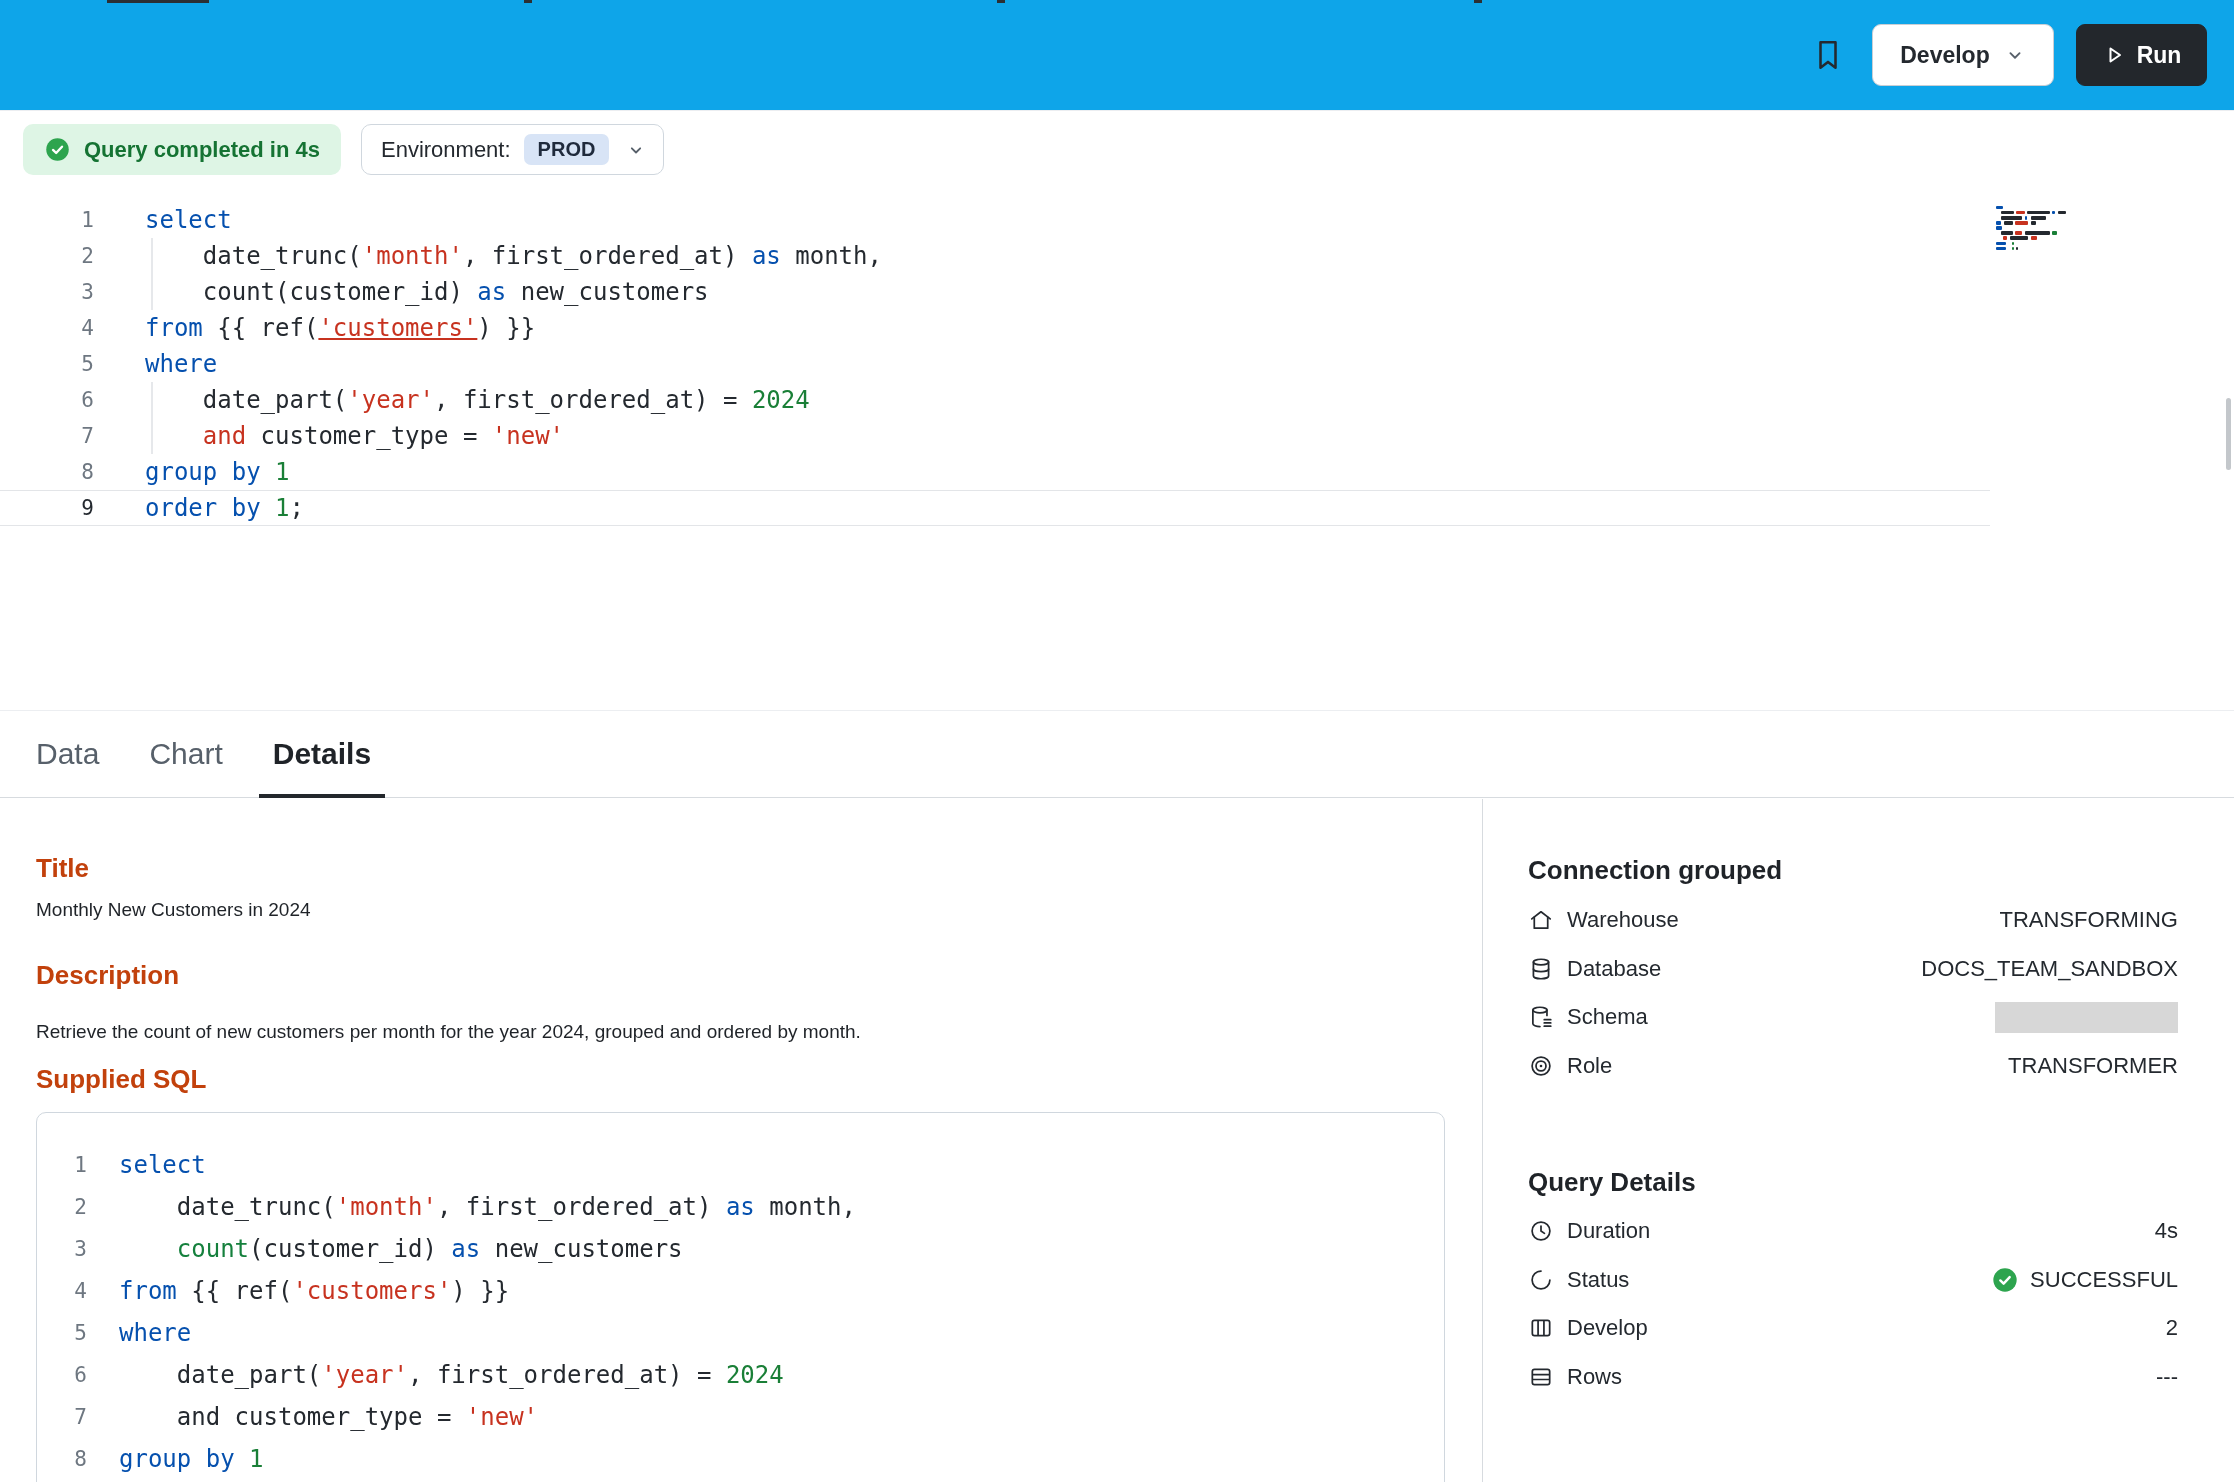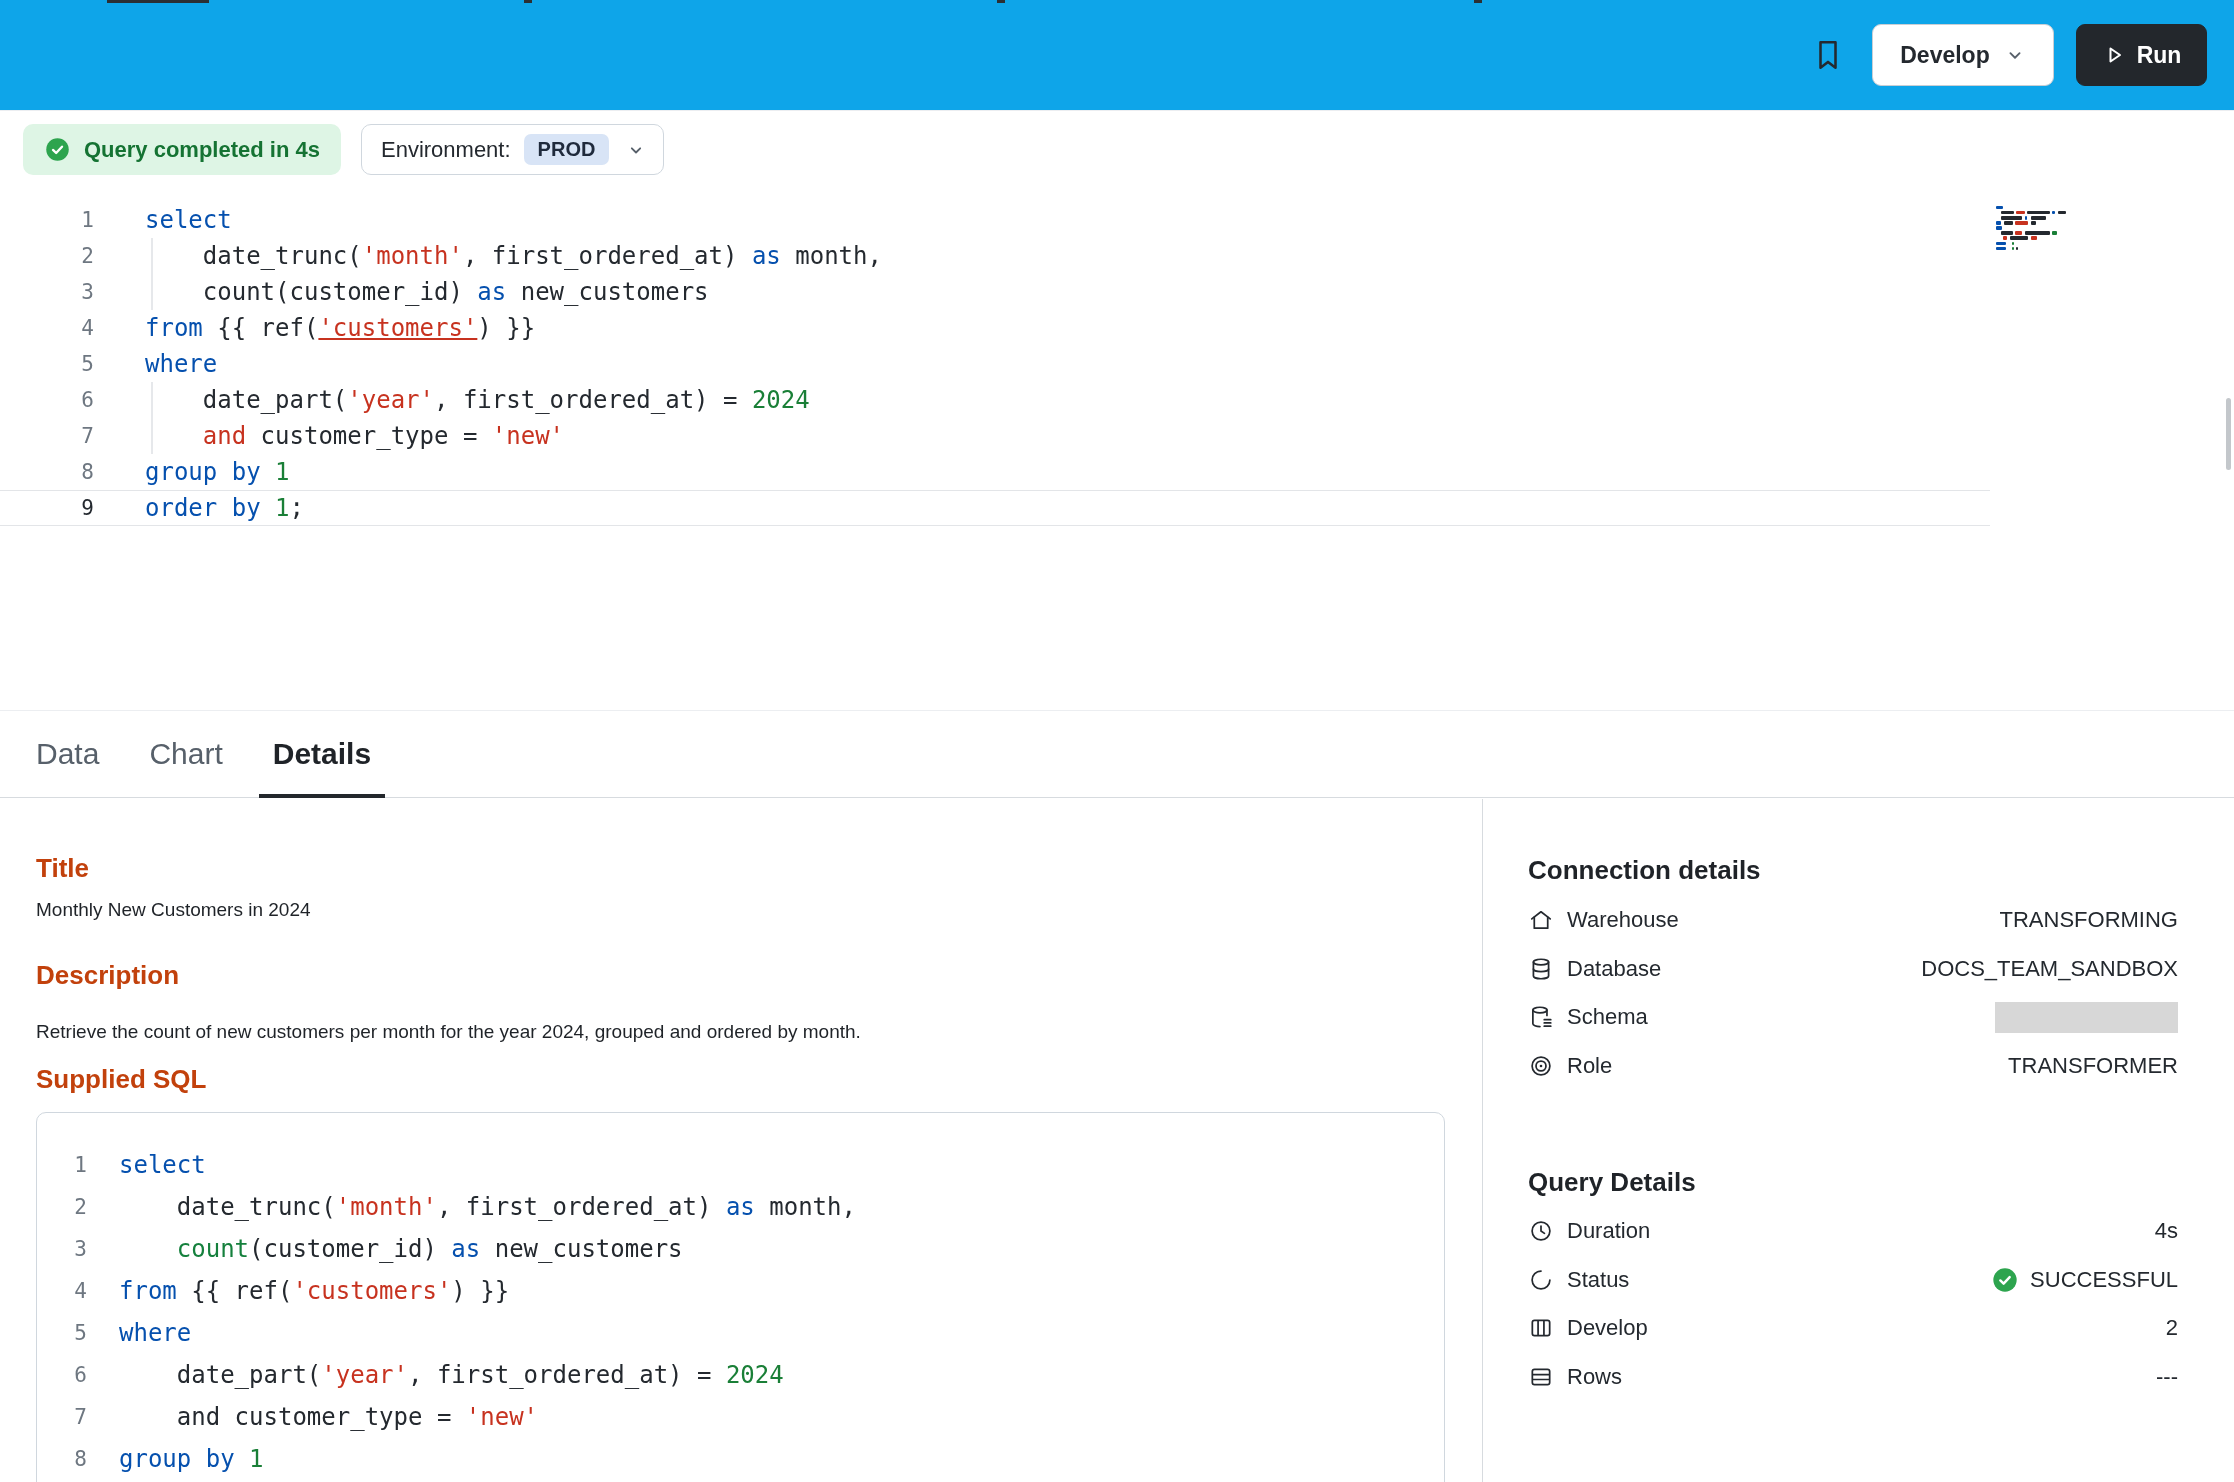--- a/index.html
+++ b/index.html
@@ -285,21 +285,21 @@
         <span class="ct"><span>    and customer_type = </span><span class="tok-str">'new'</span></span>
       </div>
       <div class="code-line">
         <span class="ln">8</span>
         <span class="ct"><span class="tok-kw">group by</span><span> </span><span class="tok-num">1</span></span>
       </div>
     </div>
 </div>
 
 <div class="right-panel">
-  <div class="rp-heading rp-h1">Connection details</div>
+  <div class="rp-heading rp-h1">Connection grouped</div>
 
   <div class="rows rows-conn">
     <div class="info-row">
       <span class="icon">
         <svg width="26" height="26" viewBox="0 0 24 24" fill="none" stroke="currentColor" stroke-width="1.6" stroke-linecap="round" stroke-linejoin="round">
             <path d="M3.5 11 L12 4.4 L20.5 11"></path>
             <path d="M5.8 9.4 V19.6 H18.2 V9.4"></path>
           </svg>
       </span>
       <span class="lbl">Warehouse</span>

